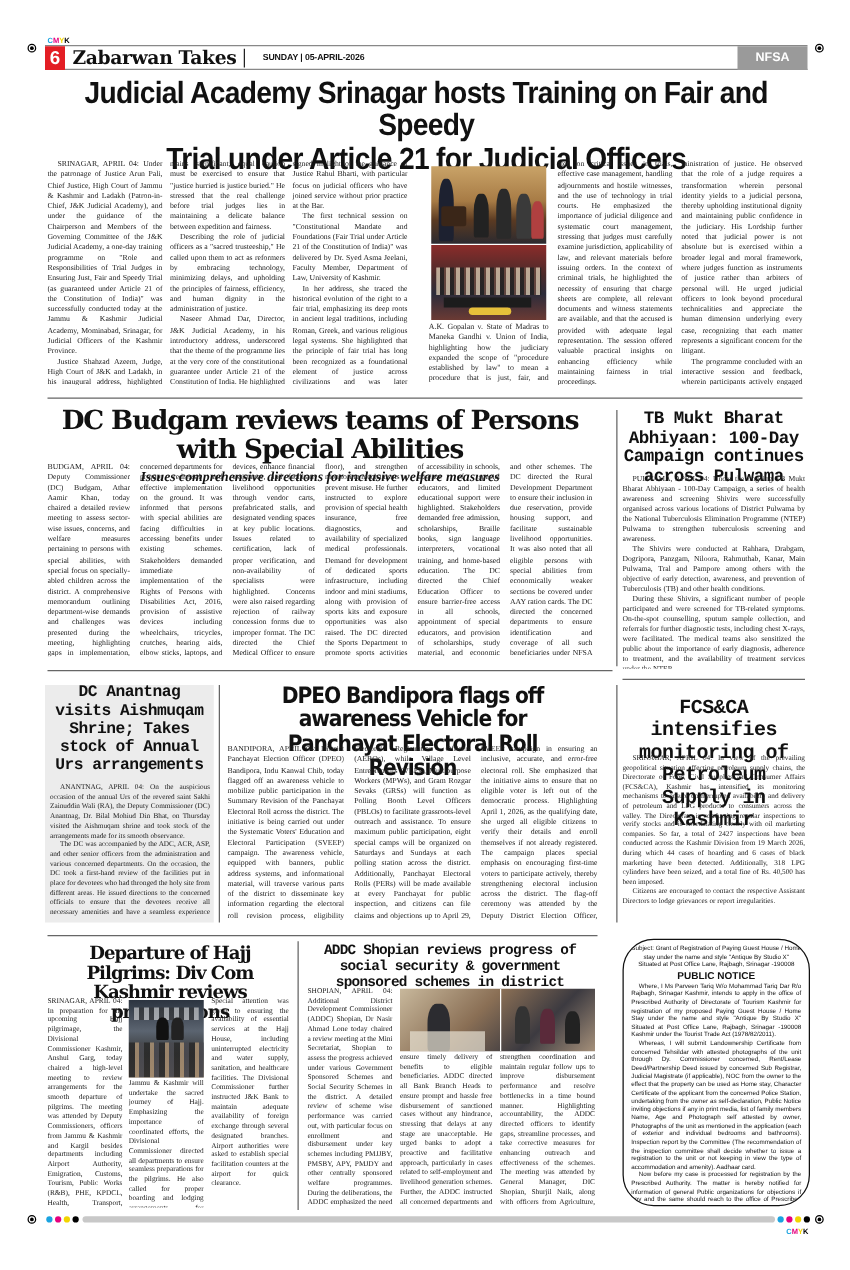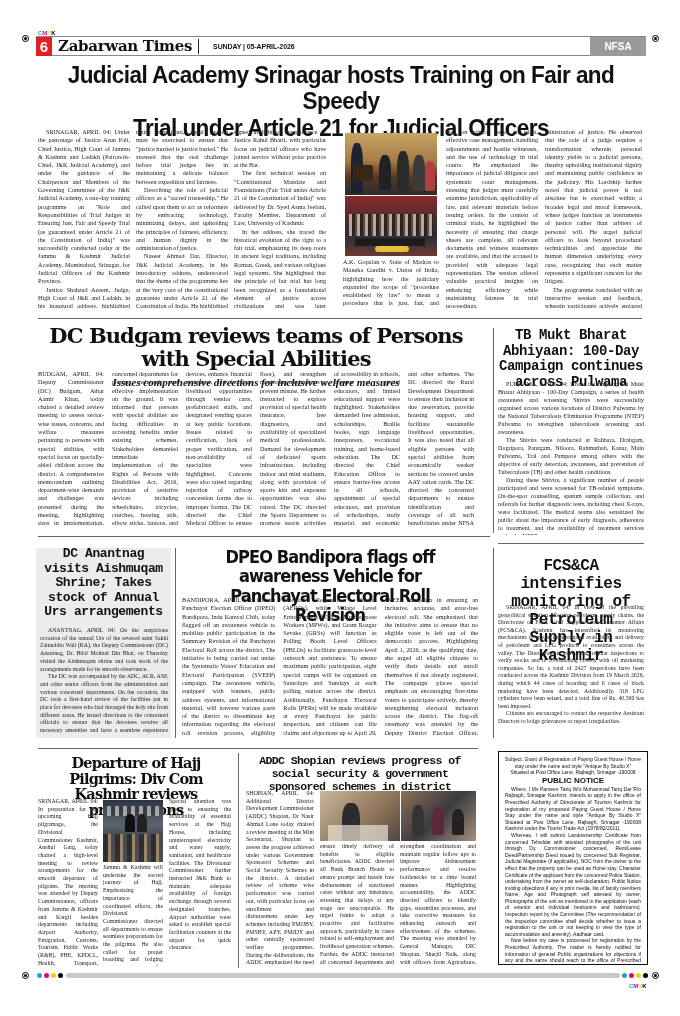--- a/index.html
+++ b/index.html
@@ -47,21 +47,21 @@
 </style>
 </head>
 <body>
 
 <div class="reg" style="left:22px;top:35px;"></div>
 <div class="reg" style="left:652px;top:35px;"></div>
 <div class="cmyk" style="left:38px;top:30px;"><span class="c">C</span><span class="m">M</span><span class="y">Y</span><span class="k">K</span></div>
 
 <div class="abs masthead">
   <div class="pageno">6</div>
-  <div class="paper-name">Zabarwan Times</div>
+  <div class="paper-name">Zabarwan Takes</div>
   <div class="mast-sep"></div>
   <div class="mast-date">SUNDAY | 05-APRIL-2026</div>
   <div class="news-tag">NFSA</div>
 </div>
 
 <div class="abs headline h-main">
   <div>Judicial Academy Srinagar hosts Training on Fair and Speedy</div>
   <div>Trial under Article 21 for Judicial Officers</div>
 </div>
 
@@ -179,21 +179,21 @@
   <div class="figure" style="left:22px;top:12px;width:18px;height:38px;background:#2c2c30;"></div>
   <div style="position:absolute;left:8px;top:34px;width:60px;height:16px;background:#e8e2d4;opacity:0.7;"></div>
   <div class="figure" style="left:92px;top:14px;width:12px;height:30px;background:#333;"></div>
   <div class="figure" style="left:112px;top:16px;width:12px;height:28px;background:#5a2a3a;"></div>
   <div class="figure" style="left:132px;top:18px;width:12px;height:26px;background:#222;"></div>
   <div style="position:absolute;left:80px;top:0;width:1px;height:50px;background:#fff;"></div>
 </div>
 <div class="abs col" style="left:320px;top:843px;width:74px;height:123px;font-size:5.9px;line-height:7.7px;">ensure timely delivery of benefits to eligible beneficiaries. ADDC directed all Bank Branch Heads to ensure prompt and hassle free disbursement of sanctioned cases without any hindrance, stressing that delays at any stage are unacceptable. He urged banks to adopt a proactive and facilitative approach, particularly in cases related to self-employment and livelihood generation schemes. Further, the ADDC instructed all concerned departments and banks to</div>
 <div class="abs col" style="left:400px;top:843px;width:76px;height:123px;font-size:5.9px;line-height:7.7px;">strengthen coordination and maintain regular follow ups to improve disbursement performance and resolve bottlenecks in a time bound manner. Highlighting accountability, the ADDC directed officers to identify gaps, streamline processes, and take corrective measures for enhancing outreach and effectiveness of the schemes. The meeting was attended by General Manager, DIC Shopian, Shurjil Naik, along with officers from Agriculture, Horticulture,</div>
 
-<div class="notice" style="left:498px;top:751px;width:150px;height:214px;overflow:hidden;">
+<div class="notice" style="left:498px;top:751px;width:150px;height:214px;overflow:hidden;border-radius:25px;">
   <p class="subj">Subject: Grant of Registration of Paying Guest House / Home stay under the name and style "Antique By Studio X" Situated at Post Office Lane, Rajbagh, Srinagar -190008</p>
   <p class="nt">PUBLIC NOTICE</p>
   <p>Where, I Ms Parveen Tariq W/o Mohammad Tariq Dar R/o Rajbagh, Srinagar Kashmir, intends to apply in the office of Prescribed Authority of Directorate of Tourism Kashmir for registration of my proposed Paying Guest House / Home Stay under the name and style "Antique By Studio X" Situated at Post Office Lane, Rajbagh, Srinagar -190008 Kashmir under the Tourist Trade Act (1978/82/2011).</p>
   <p>Whereas, I will submit Landownership Certificate from concerned Tehsildar with attested photographs of the unit through Dy. Commissioner concerned, Rent/Lease Deed/Partnership Deed issued by concerned Sub Registrar, Judicial Magistrate (if applicable), NOC from the owner to the effect that the property can be used as Home stay, Character Certificate of the applicant from the concerned Police Station, undertaking from the owner as self-declaration, Public Notice inviting objections if any in print media, list of family members Name, Age and Photograph self attested by owner, Photographs of the unit as mentioned in the application (each of exterior and individual bedrooms and bathrooms). Inspection report by the Committee (The recommendation of the inspection committee shall decide whether to issue a registration to the unit or not keeping in view the type of accommodation and amenity). Aadhaar card.</p>
   <p>Now before my case is processed for registration by the Prescribed Authority. The matter is hereby notified for information of general Public organizations for objections if any and the same should reach to the office of Prescribed Authority within a period of 7 days from the publication of this notice in leading local newspaper of the Valley. Objections received beyond the period of 7 days from the date of publication shall not be entertained and the case shall be processed under rules as per merit.</p>
 </div>
 
 <div class="reg" style="left:22px;top:972px;"></div>
 <div class="dot" style="left:37px;top:973px;background:#1aa3e0;"></div>
 <div class="dot" style="left:44px;top:973px;background:#e6007e;"></div>

